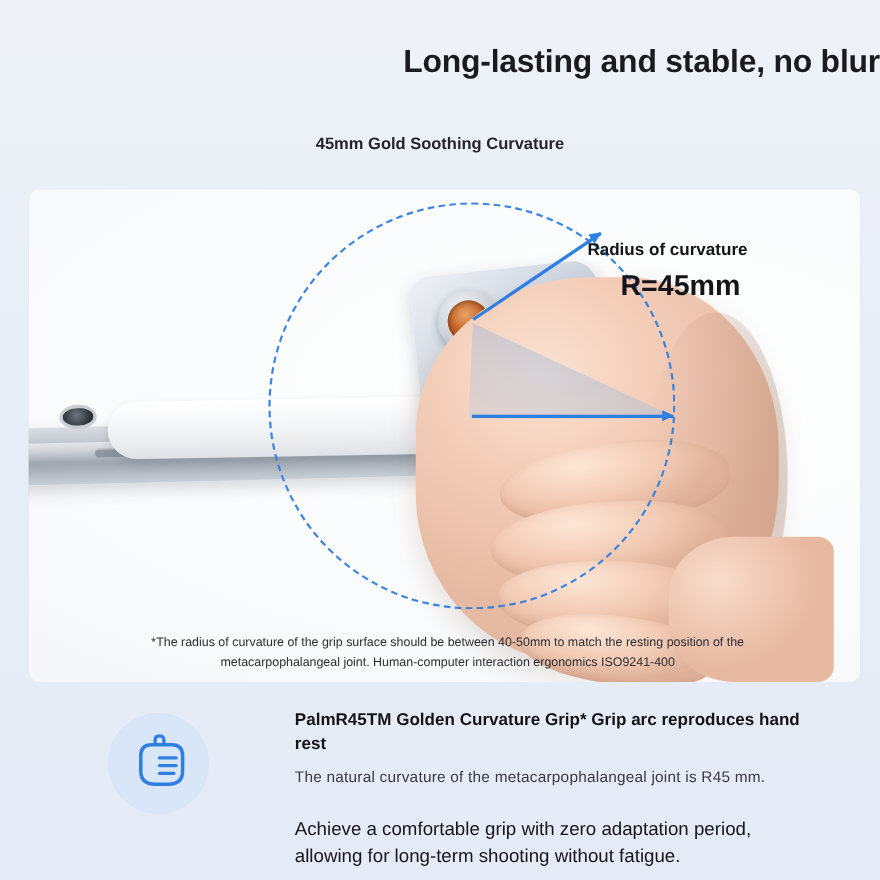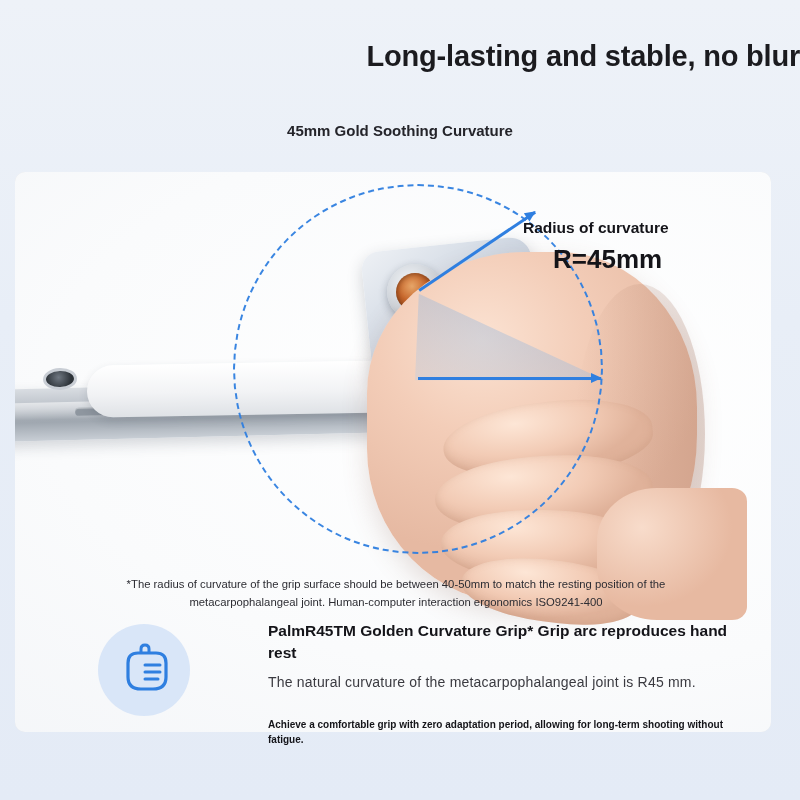--- a/index.html
+++ b/index.html
@@ -28,22 +28,22 @@
     top: 122px; left: 0; width: 800px;
     text-align: center;
     font-size: 15px;
     font-weight: bold;
     color: #24242a;
   }
 
   
   .photo-card {
     position: absolute;
-    left: 15px; top: 172px;
-    width: 756px; height: 560px;
+    left: 26px; top: 172px;
+    width: 756px; height: 448px;
     background: #e5e5e5;
     border-radius: 10px;
     overflow: hidden;
   }
   .photo-bg {
     position: absolute; inset: 0;
     background:
       radial-gradient(120% 90% at 70% 40%, #ffffff 0%, #fafbfc 55%, #f3f5f8 100%);
   }
 
@@ -256,21 +256,21 @@
     text-align: center;
     font-size: 11.3px;
     line-height: 1.55;
     color: #2d2d33;
     margin-top: 12px;
   }
 
   
   .bottom {
     position: absolute;
-    left: 0; top: 612px;
+    left: 0; top: 636px;
     width: 696px; height: 164px;
   }
   .badge {
     position: absolute;
     left: 98px; top: 12px;
     width: 92px; height: 92px;
     border-radius: 50%;
     background: #d9e6f8;
     display: flex; align-items: center; justify-content: center;
   }
@@ -285,22 +285,22 @@
     margin: 0 0 8px 0;
   }
   .bt-note {
     font-size: 14px;
     color: #3a3a40;
     line-height: 1.4;
     margin: 0 0 24px 0;
     letter-spacing: 0.2px;
   }
   .bt-claim {
-    font-size: 10px;
-    font-weight: bold;
+    font-size: 17px;
+    font-weight: normal;
     color: #141419;
     line-height: 1.5;
     margin: 0;
   }
 </style>
 </head>
 <body>
 
 <div class="headline">Long-lasting and stable, no blur</div>
 <div class="subhead">45mm Gold Soothing Curvature</div>

